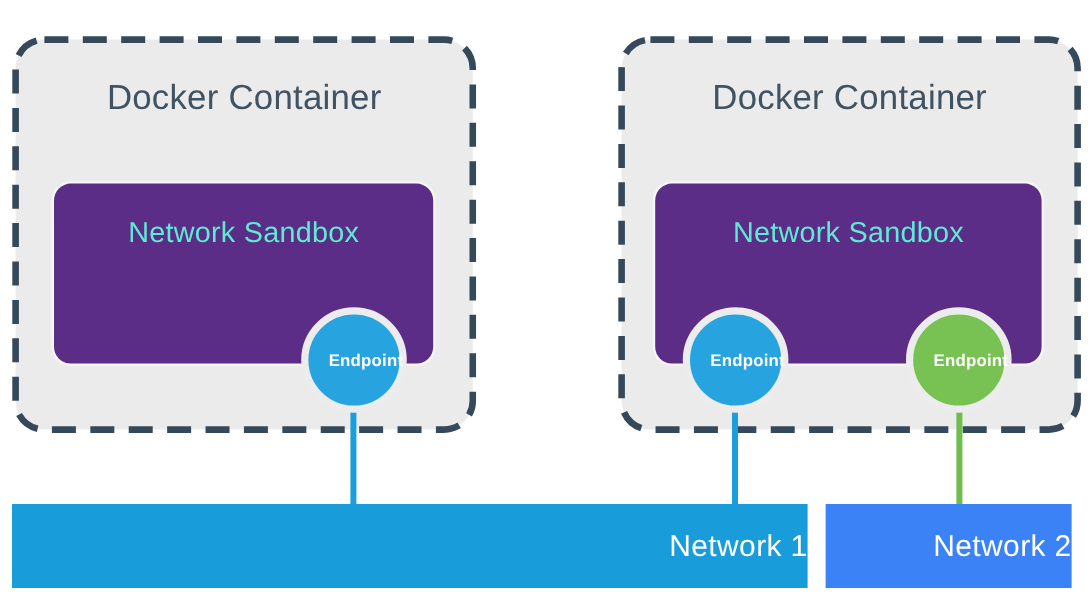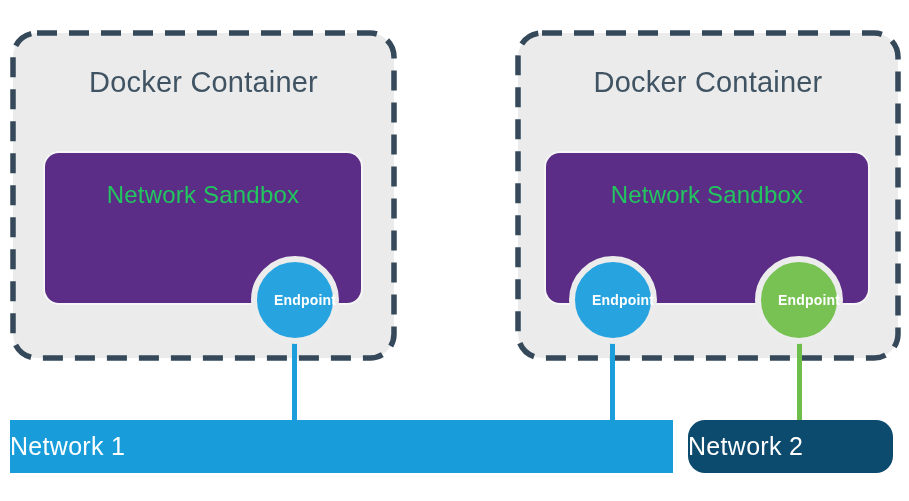--- a/index.html
+++ b/index.html
@@ -12,39 +12,39 @@
   .dc-label{
     position:absolute;left:0;top:36px;width:100%;text-align:center;
     font-size:29px;color:#3f5363;letter-spacing:0.2px;z-index:2;
   }
   .sandbox{
     position:absolute;background:#5b2d87;border-radius:14px;z-index:3;
     box-shadow:0 0 0 2px rgba(255,255,255,0.55);
   }
   .sandbox-label{
     position:absolute;left:0;top:28px;width:100%;text-align:center;
-    font-size:24px;color:#22c55e;letter-spacing:0.2px;
+    font-size:24px;color:#5eead4;letter-spacing:0.2px;
   }
   .conn-line{position:absolute;width:5px;top:335px;height:85px;z-index:4;}
   .line-blue{background:#1b9edb;}
   .line-green{background:#6ebe4c;}
   .endpoint{
     position:absolute;width:76px;height:76px;border-radius:50%;
     border:6px solid #ececec;z-index:5;
     display:flex;align-items:center;justify-content:center;
   }
   .ep-blue{background:#27a4e0;}
   .ep-green{background:#77c253;}
   .ep-label{color:#ffffff;font-size:14px;font-weight:bold;letter-spacing:0.2px;padding-left:20px;}
   .network-bar{
-    position:absolute;top:420px;height:53px;z-index:2;
-    display:flex;align-items:center;justify-content:flex-start;
+    position:absolute;top:420px;height:70px;z-index:2;
+    display:flex;align-items:center;justify-content:flex-end;
   }
   .net-blue{background:#199dda;}
-  .net-green{background:#0c4a6e;border-radius:17px;}
+  .net-green{background:#3b82f6;}
   .net-label{color:#ffffff;font-size:25px;letter-spacing:0.3px;}
 </style>
 </head>
 <body>
 
 <div id="canvas">
 
   <div class="docker-container" style="left:10px;top:30px;width:387px;height:331px">
     <svg width="387" height="331" viewBox="0 0 387 331">
       <rect x="3" y="3" width="381" height="325" rx="24" ry="24" fill="#ebebeb" stroke="#35495a" stroke-width="5.5" stroke-dasharray="20 12"></rect>

